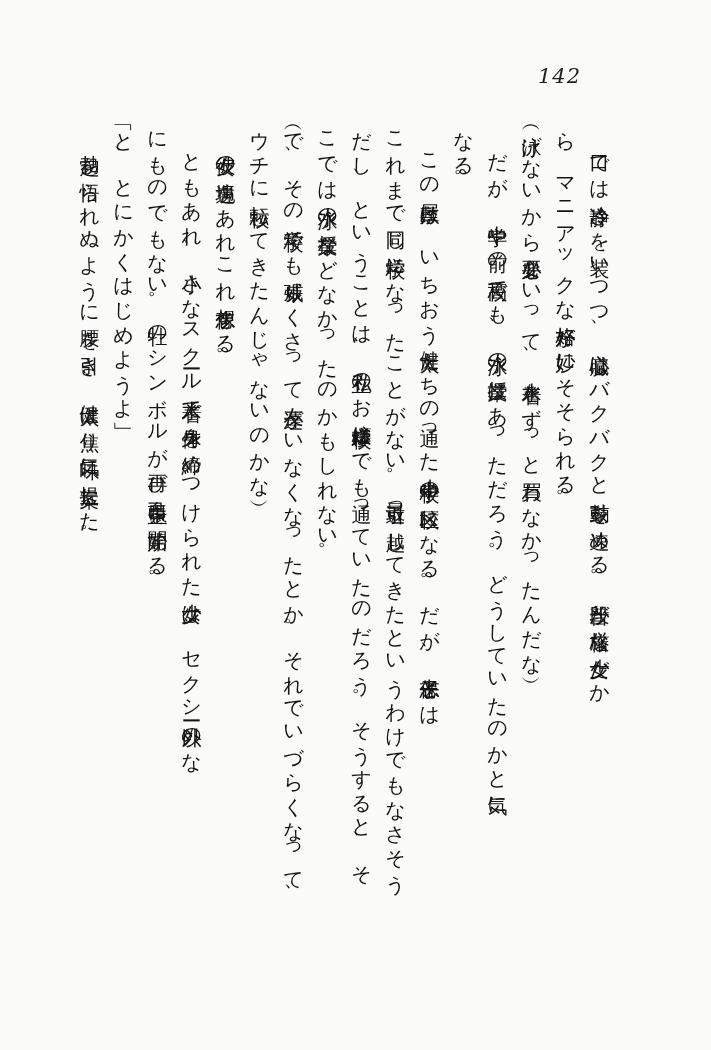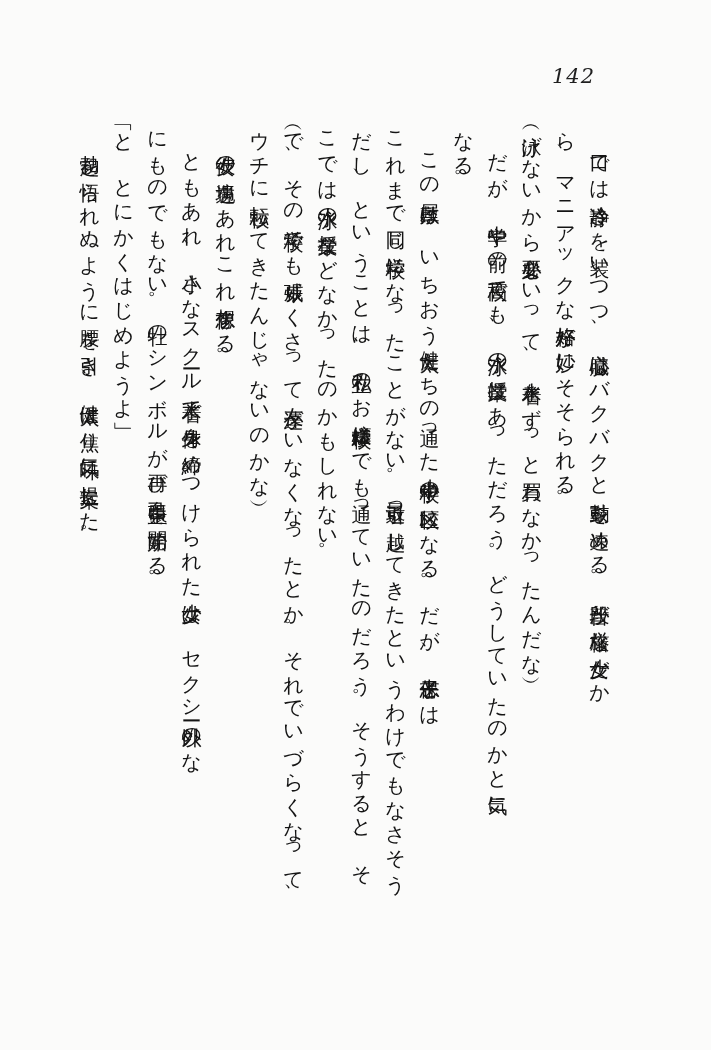--- a/index.html
+++ b/index.html
@@ -14,21 +14,21 @@
     overflow: hidden;
     font-family: "Liberation Serif", serif;
   }
   .page {
     position: absolute;
     inset: 0;
   }
   .page-number {
     position: absolute;
     top: 64px;
-    left: 552px;
+    left: 538px;
     font-family: "DejaVu Serif", serif;
     font-style: italic;
     font-size: 21px;
     letter-spacing: 1px;
     color: #1f1f1f;
   }
   .text-block {
     position: absolute;
     top: 118px;
     right: 94px;

